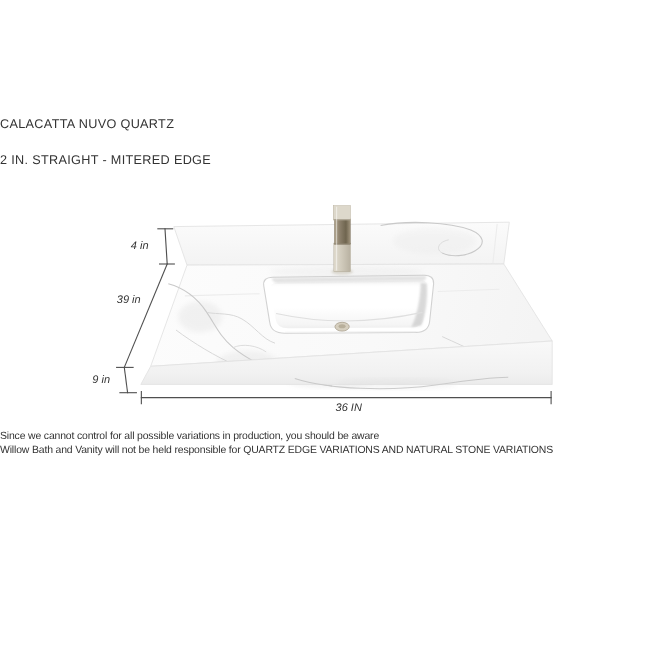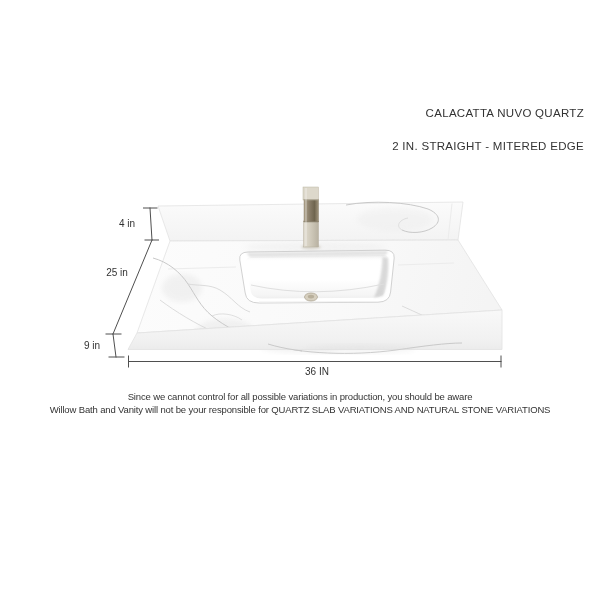--- a/index.html
+++ b/index.html
@@ -2,36 +2,36 @@
 <html style="--window-background: #ffffff; --text: #333333; --dim-line: #4f4f4f; --vein: #c9c9c9; --surface-white: #fbfbfb; --faucet-nickel-light: #d9d3c5; --faucet-nickel-dark: #8c806c; --drain-metal: #d6cfbf;"><head>
 <meta charset="utf-8">
 <style>
   html,body{margin:0;padding:0;background:#fff;}
   .stage{
     position:relative;width:600px;height:600px;overflow:hidden;
     background:var(--window-background,#ffffff);
     font-family:"Liberation Sans", sans-serif;
   }
   .title{
-    position:absolute;left:0;width:584px;text-align:right;
+    position:absolute;left:0;width:584px;text-align:left;
     font-size:11.5px;letter-spacing:.3px;color:var(--text,#383838);
   }
   .title-material{top:107px;}
   .title-edge{top:140px;}
   .illustration{position:absolute;left:0;top:0;}
   .dim-label{
     position:absolute;font-size:10px;color:var(--text,#3f3f3f);
-    text-align:center;line-height:12px;
+    text-align:center;line-height:12px;font-style:italic;
   }
   .dim-4in{left:112px;top:218px;width:30px;}
   .dim-22in{left:98px;top:267px;width:38px;}
   .dim-2in{left:77px;top:340px;width:30px;}
   .dim-36in{left:287px;top:366px;width:60px;}
   .disclaimer{
-    position:absolute;left:0;top:390px;width:600px;text-align:center;
+    position:absolute;left:0;top:390px;width:600px;
     font-size:9.5px;line-height:13px;letter-spacing:-.15px;
     color:var(--text,#2f2f2f);
   }
   .disclaimer div{white-space:nowrap;}
   
   .slab-edge{stroke:#e2e2e2;stroke-width:.8;}
   .vein{stroke:var(--vein,#cbcbcb);fill:none;}
   .vein-soft{stroke:#d8d8d8;fill:none;}
   .dim-stroke{stroke:var(--dim-line,#4f4f4f);stroke-width:1;fill:none;stroke-linecap:square;}
 </style>
@@ -157,22 +157,22 @@
       </g>
       <g>
         <path class="dim-stroke" d="M128.5,361.5 L501,361.5"></path>
         <path class="dim-stroke" d="M128.5,356 L128.5,367"></path>
         <path class="dim-stroke" d="M501,356 L501,367"></path>
       </g>
     </g>
   </svg>
 
   <div class="dim-label dim-4in">4 in</div>
-  <div class="dim-label dim-22in">25 in</div>
+  <div class="dim-label dim-22in">39 in</div>
   <div class="dim-label dim-2in">9 in</div>
   <div class="dim-label dim-36in">36  IN</div>
 
   <div class="disclaimer">
     <div>Since we cannot control for all possible variations in production, you should be aware</div>
-    <div>Willow Bath and Vanity will not be your responsible for QUARTZ SLAB VARIATIONS AND NATURAL STONE VARIATIONS</div>
+    <div>Willow Bath and Vanity will not be held responsible for QUARTZ EDGE VARIATIONS AND NATURAL STONE VARIATIONS</div>
   </div>
 
 </div>
 
 </body></html>

